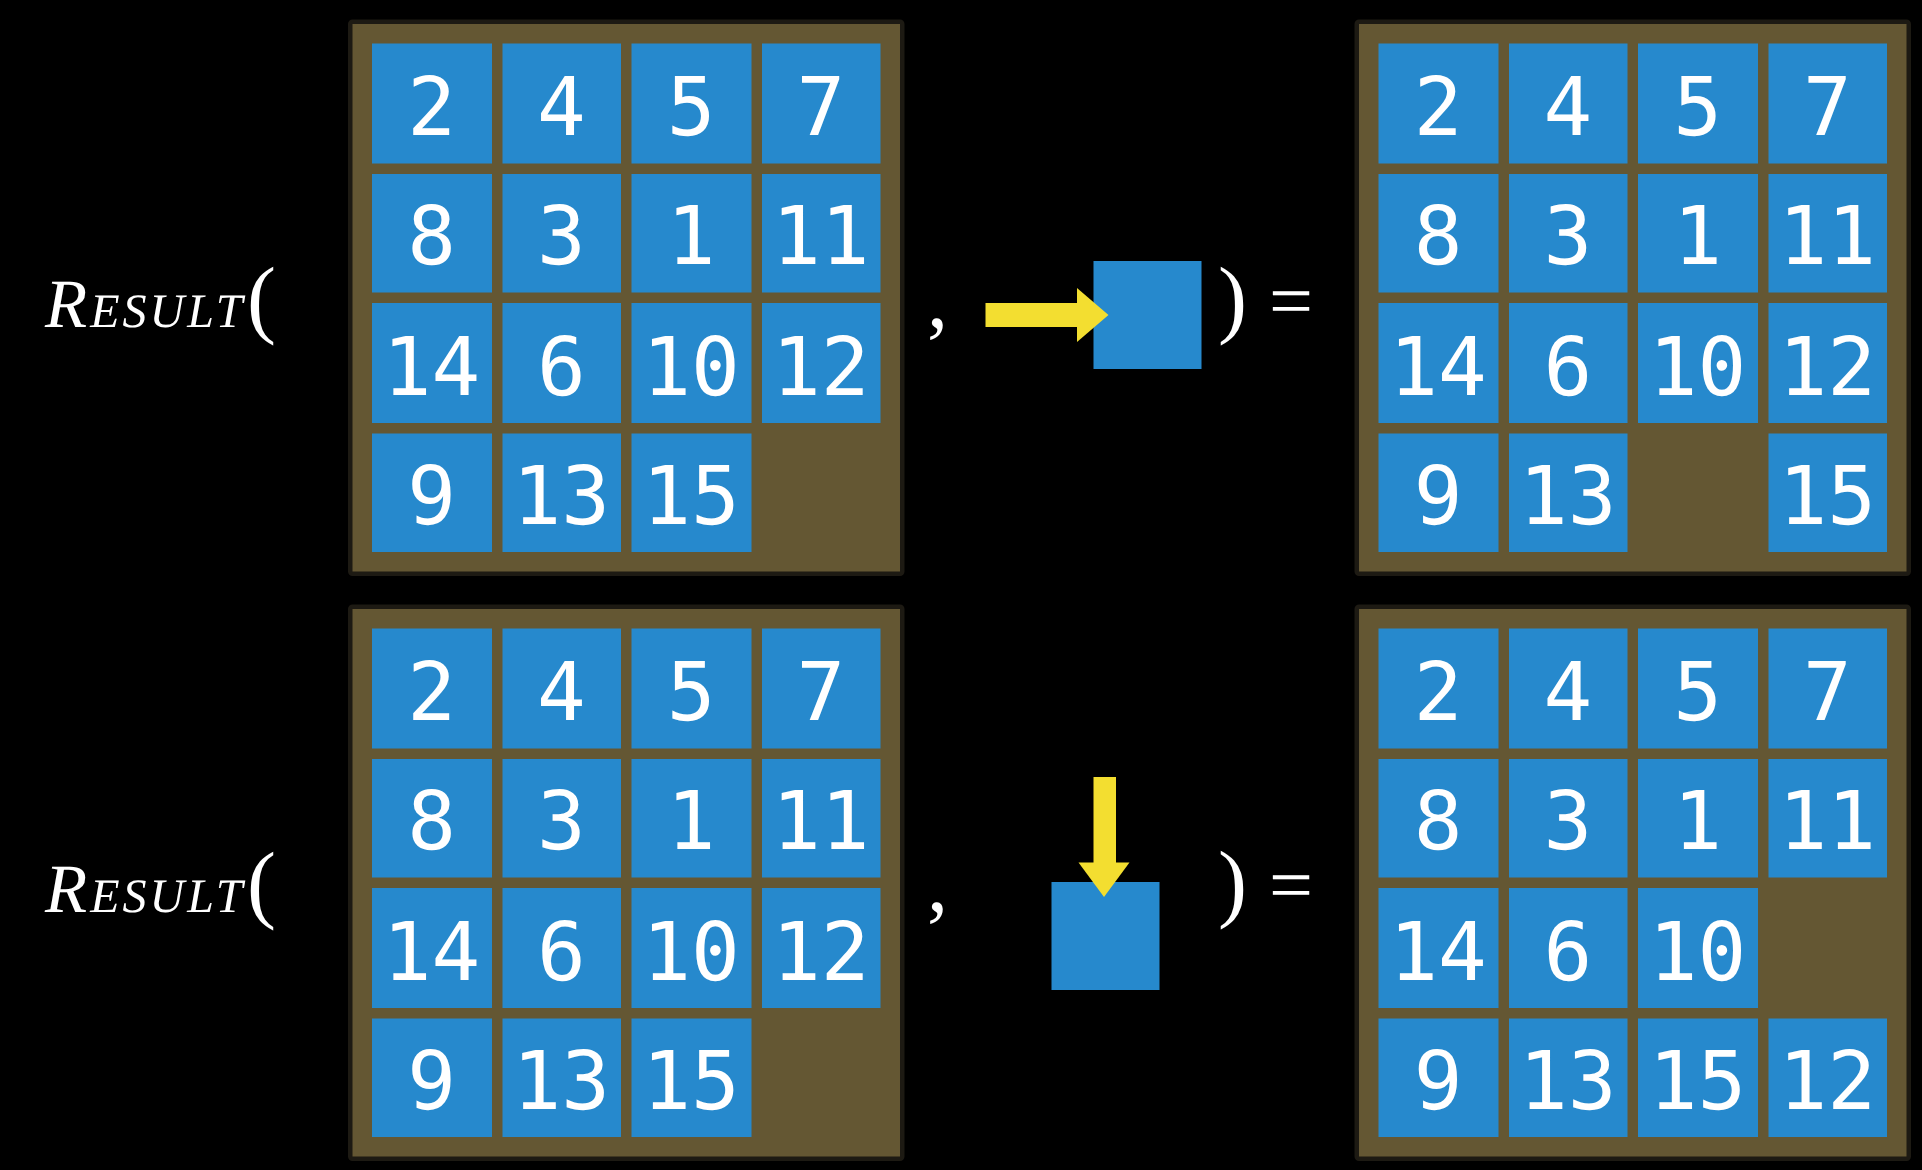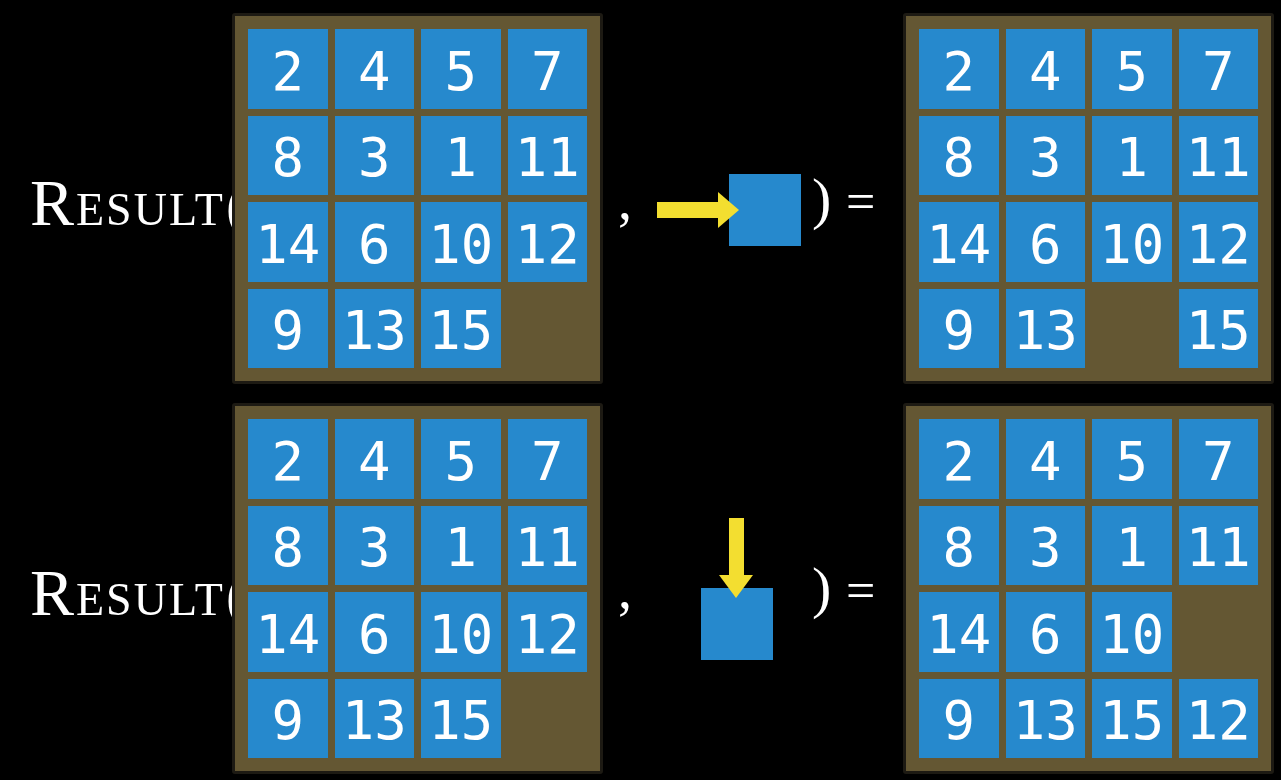--- a/index.html
+++ b/index.html
@@ -15,21 +15,21 @@
     position:relative;width:1281px;height:780px;overflow:hidden;
     background:var(--bg-black);
     font-family:"Liberation Serif", serif;
   }
   
   .eq-label{
     position:absolute;display:flex;align-items:baseline;
     color:var(--text-white);
   }
   .eq-label .fname{
-    font-size:66px;line-height:1;font-variant:small-caps;letter-spacing:2px;
+    font-size:46px;line-height:1;font-variant:small-caps;letter-spacing:2px;font-style:italic;
   }
   .eq-label .paren-open{font-size:58px;line-height:1;margin-left:1px;}
   .lbl-r1{left:30px;top:170px;}
   .lbl-r2{left:30px;top:560px;}
   .comma{
     position:absolute;left:618px;color:var(--text-white);
     font-size:56px;line-height:1;
   }
   .comma-r1{top:172px;}
   .comma-r2{top:561px;}

